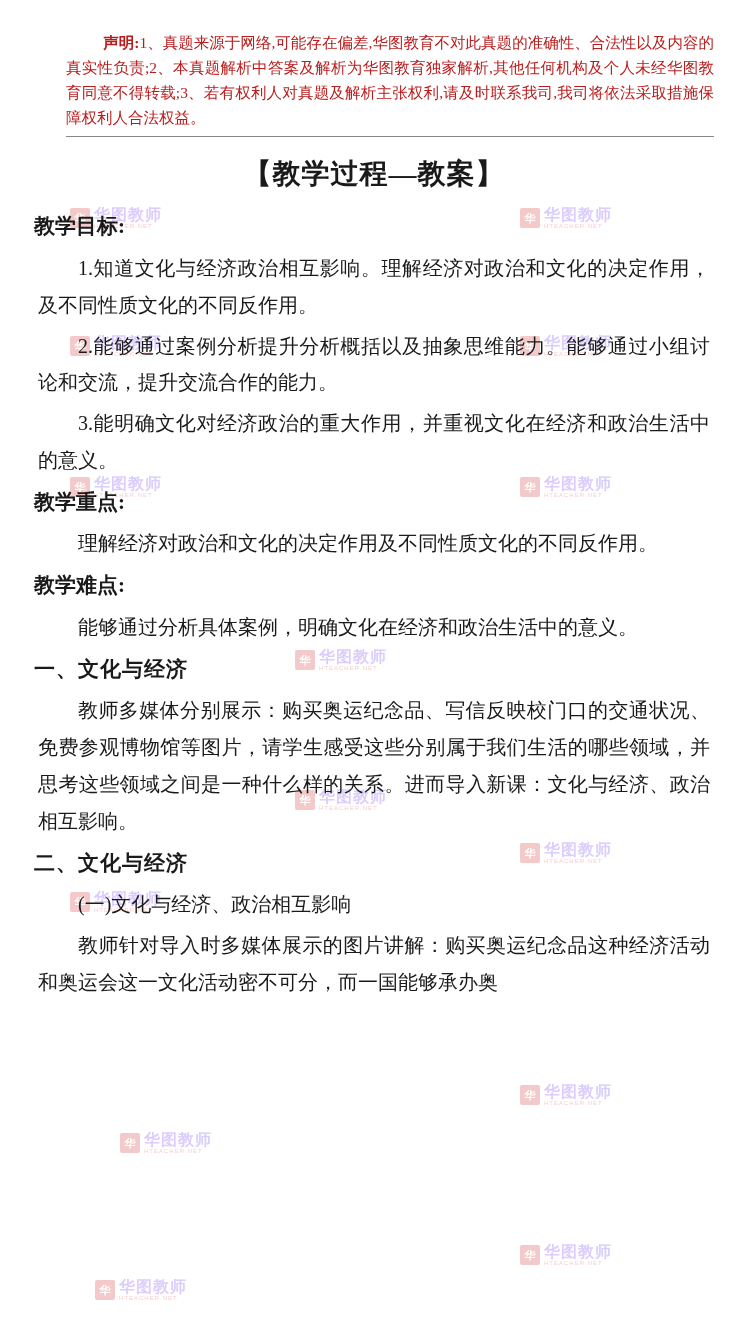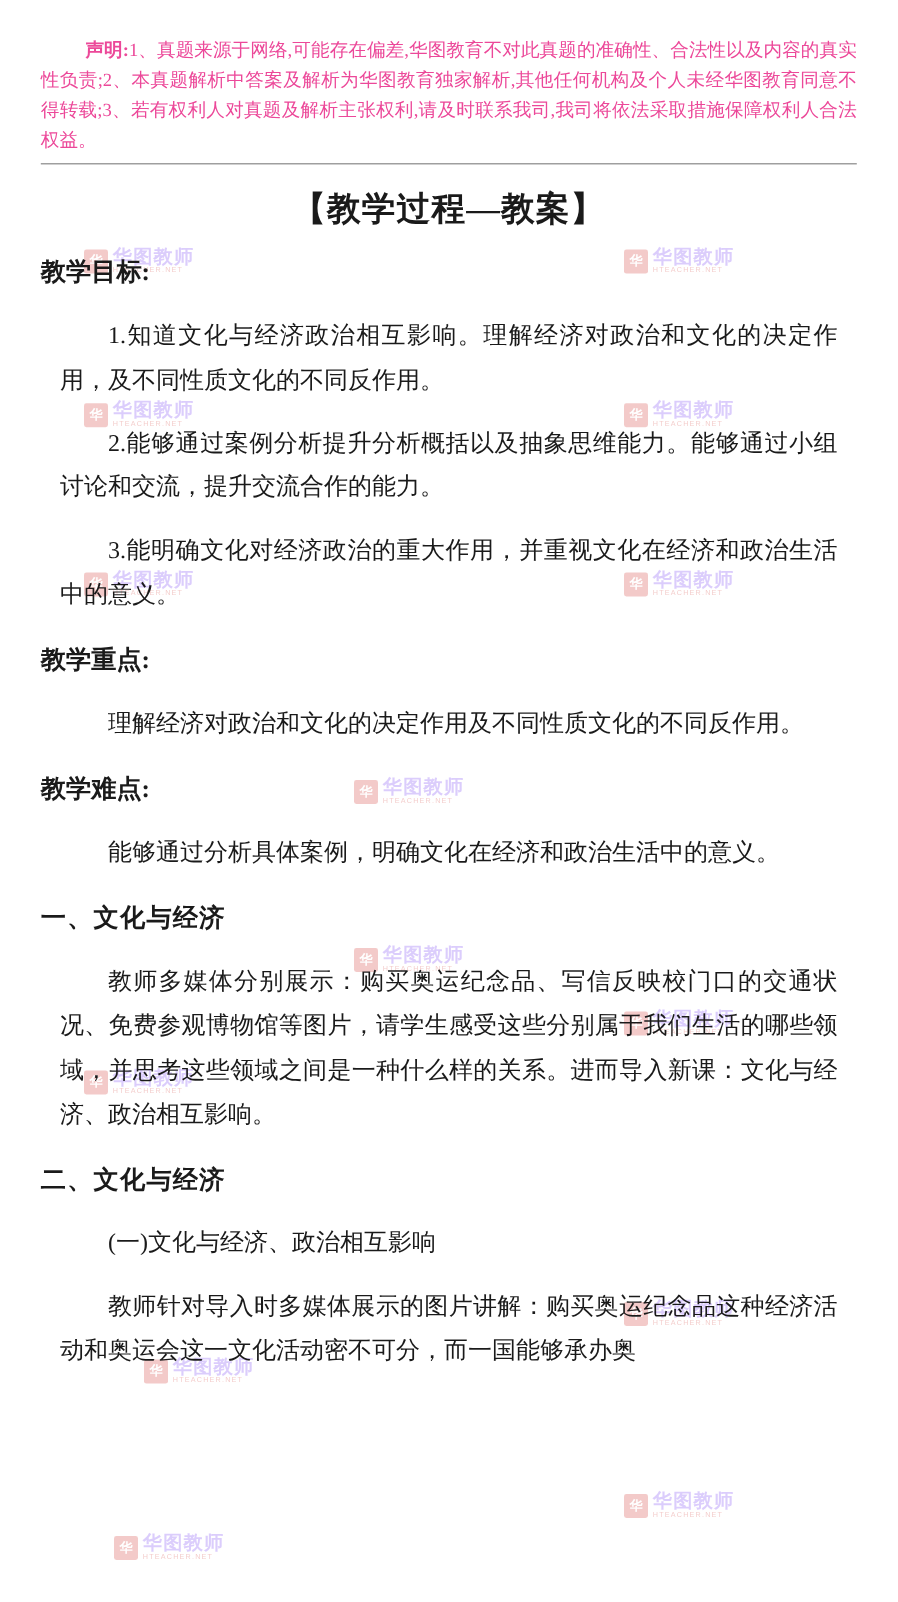--- a/index.html
+++ b/index.html
@@ -64,29 +64,30 @@
   }
   .wm .wm-en {
     font-family: "Liberation Sans", sans-serif;
     font-size: 6px;
     color: #d8534f;
     letter-spacing: 1px;
   }
 
   
   .disclaimer {
-    color: #ec4899;
+    color: #b91c1c;
     font-size: 15.5px;
     line-height: 1.62;
     text-align: justify;
     border-bottom: 1px solid #888;
     padding-bottom: 6px;
     margin-bottom: 4px;
     position: relative;
     z-index: 10;
+    margin-left: 32px;
   }
   .disclaimer .lead {
     font-weight: bold;
   }
   .disclaimer p {
     margin: 0;
     text-indent: 2em;
   }
   .disclaimer p.first {
     text-indent: 2.4em;
@@ -113,21 +114,21 @@
   .section-head {
     font-weight: bold;
     font-size: 21px;
     margin: 2px 0 0 0;
   }
   .section-head.sub {
     text-indent: 0;
     letter-spacing: 1px;
   }
   .para {
-    margin: 16px;
+    margin: 4px;
     text-indent: 2em;
     text-align: justify;
   }
 </style>
 </head>
 <body>
 
 <div class="page">
 
   <div class="watermark-layer" id="wm-layer">

